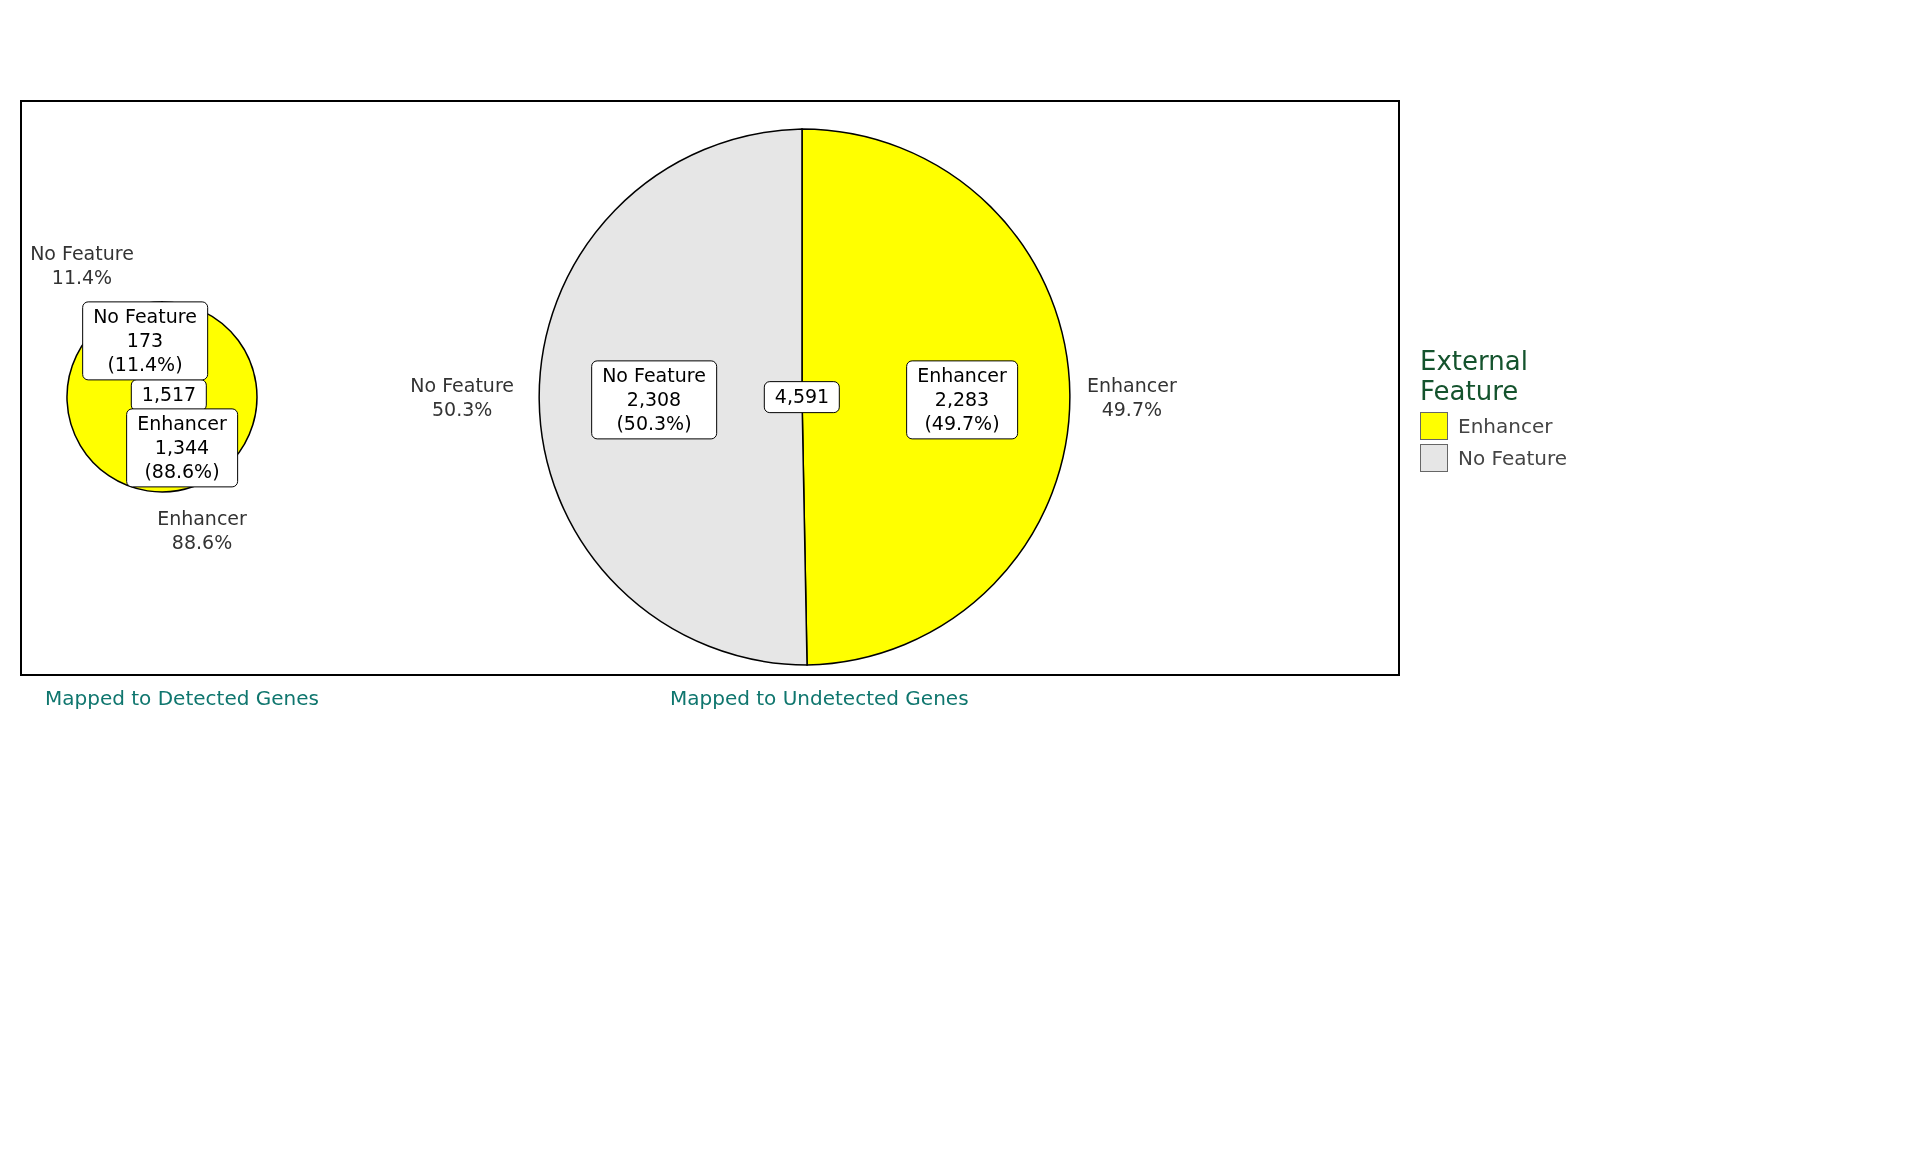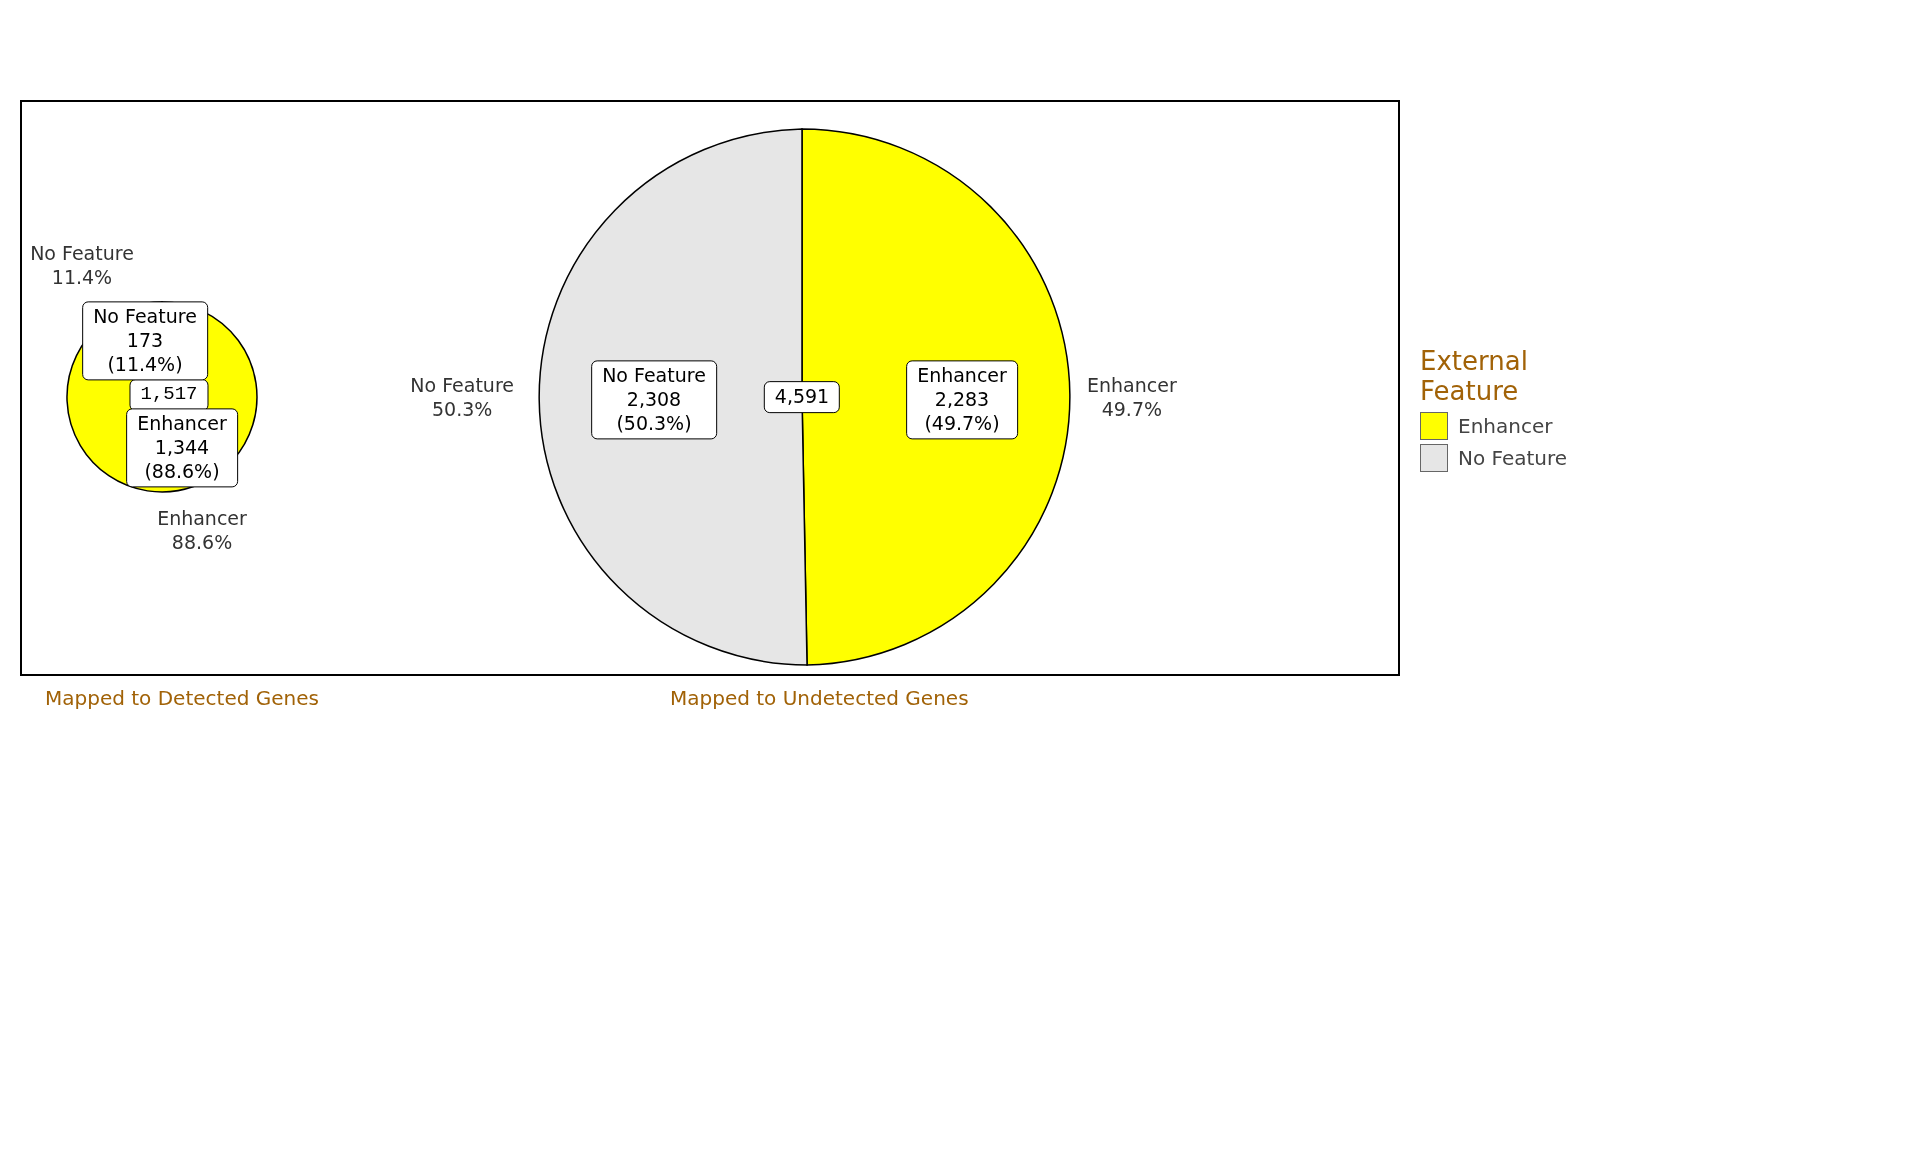--- a/index.html
+++ b/index.html
@@ -20,32 +20,32 @@
     left: 20px;
     top: 100px;
     width: 1380px;
     height: 576px;
     border: 2px solid #000;
     box-sizing: border-box;
     background: #fff;
   }
   .axis-label {
     position: absolute;
-    color: #a16207;
+    color: #0f766e;
     font-size: 20px;
   }
   .legend {
     position: absolute;
     left: 1420px;
     top: 346px;
     font-size: 20px;
   }
   .legend-title {
     font-size: 26px;
-    color: #a16207;
+    color: #14532d;
     margin-bottom: 6px;
   }
   .legend-row {
     display: flex;
     align-items: center;
     margin-top: 4px;
     color: #444444;
   }
   .legend-swatch {
     width: 26px;
@@ -94,21 +94,21 @@
 
       <path d="M 0 0 L 5.05 267.95 A 268 268 0 0 1 0 -268 Z" fill="#E6E6E6" stroke="#000" stroke-width="1.5"></path>
     </svg>
 
     <div class="pie-outer-label" style="left:60px; top:140px; transform:translateX(-50%);">No Feature<br>11.4%</div>
     <div class="pie-outer-label" style="left:180px; top:405px; transform:translateX(-50%);">Enhancer<br>88.6%</div>
 
     <div class="pie-outer-label" style="left:1065px; top:272px;">Enhancer<br>49.7%</div>
     <div class="pie-outer-label" style="left:492px; top:272px; transform:translateX(-100%);">No Feature<br>50.3%</div>
 
-    <div class="data-box" style="left:147px; top:293px; transform:translate(-50%,-50%);font-family:Liberation Mono, monospace;">1,517</div>
+    <div class="data-box" style="left:147px; top:293px; transform:translate(-50%,-50%);">1,517</div>
     <div class="data-box" style="left:160px; top:346px; transform:translate(-50%,-50%);">Enhancer<br>1,344<br>(88.6%)</div>
     <div class="data-box" style="left:123px; top:239px; transform:translate(-50%,-50%);">No Feature<br>173<br>(11.4%)</div>
 
     <div class="data-box" style="left:780px; top:295px; transform:translate(-50%,-50%);text-align:center;">4,591</div>
     <div class="data-box" style="left:940px; top:298px; transform:translate(-50%,-50%);">Enhancer<br>2,283<br>(49.7%)</div>
     <div class="data-box" style="left:632px; top:298px; transform:translate(-50%,-50%);">No Feature<br>2,308<br>(50.3%)</div>
 
   </div>
 
   <div class="axis-label" style="left:45px; top:686px;">Mapped to Detected Genes</div>

